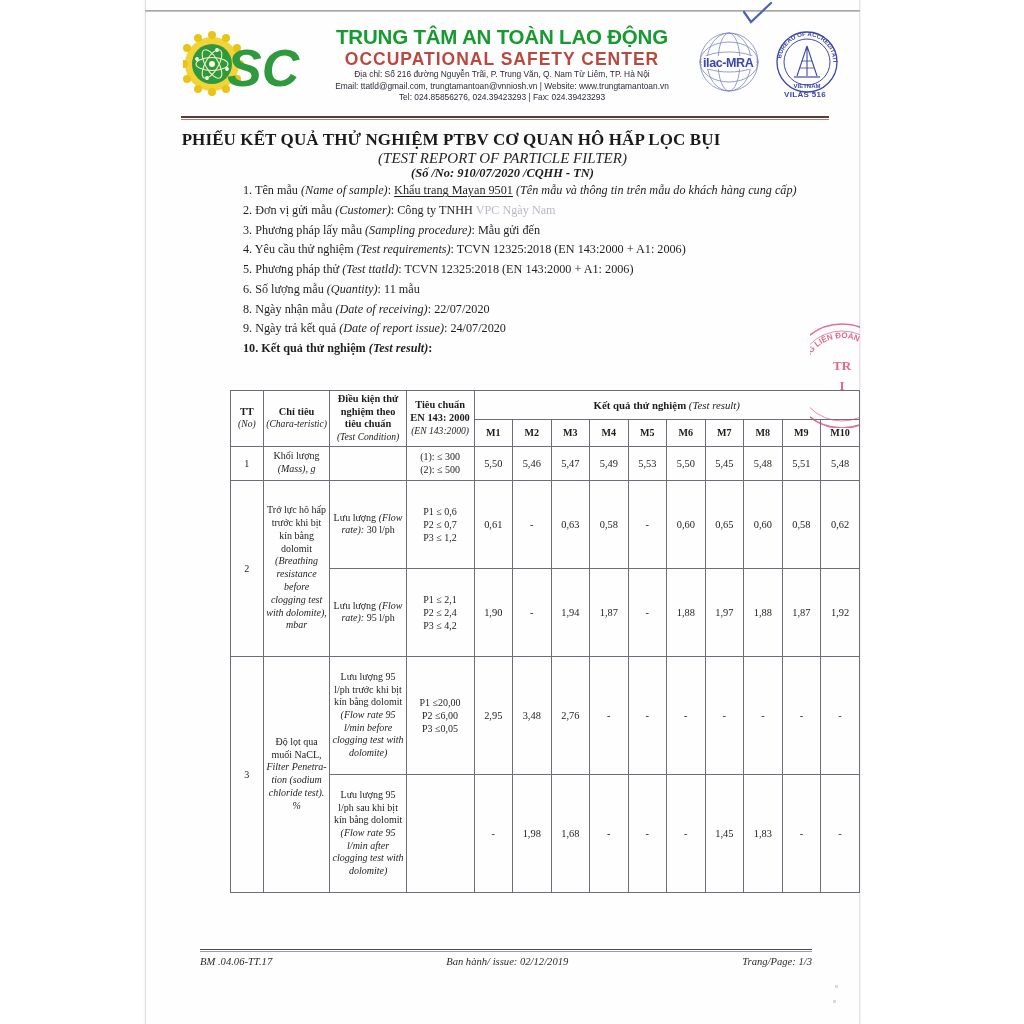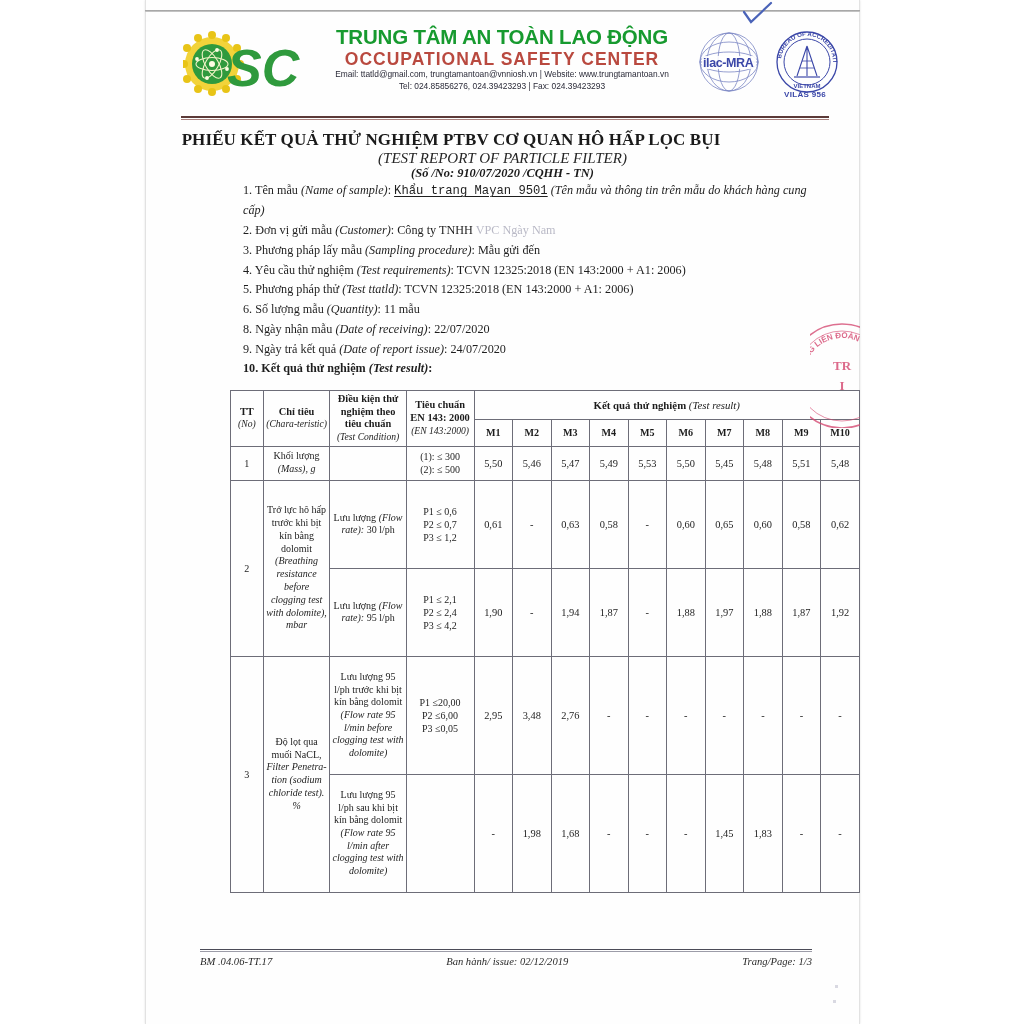--- a/index.html
+++ b/index.html
@@ -82,21 +82,20 @@
   .info {
     position:absolute; left:98px; top:181px; width:580px;
     font-size:12.2px; color:#1e1e1e; line-height:1.58;
   }
   .info .row { margin-bottom: 0.5px; }
   .it { font-style: italic; }
   .bd { font-weight: bold; }
   .underline-name {
     text-decoration: underline; text-decoration-thickness: 1.4px;
     text-underline-offset: 2px;
-    font-family: Liberation Mono, monospace;
   }
   .faded { color: #b9b9c6; }
 
   
   .tblwrap { position:absolute; left:85px; top:390px; }
   table.res {
     border-collapse: collapse;
     font-size: 10.1px; color:#1c1c1c;
   }
   table.res td, table.res th {
@@ -189,20 +188,21 @@
           <circle cx="24" cy="48" r="1.9" fill="#fdfde4"></circle>
         </g>
 
         <text x="44" y="56" font-family="Liberation Sans, sans-serif" font-size="52" font-weight="bold" font-style="italic" fill="#2f9a3d">SC</text>
       </svg>
     </div>
 
     <div class="hdr-text">
       <div class="hdr-vn">TRUNG TÂM AN TOÀN LAO ĐỘNG</div>
       <div class="hdr-en">OCCUPATIONAL SAFETY CENTER</div>
+      <div class="hdr-line">Địa chỉ: Số 216 đường Nguyễn Trãi, P. Trung Văn, Q. Nam Từ Liêm, TP. Hà Nội</div>
       <div class="hdr-line">Email: ttatld@gmail.com, trungtamantoan@vnniosh.vn | Website: www.trungtamantoan.vn</div>
       <div class="hdr-line">Tel: 024.85856276, 024.39423293 | Fax: 024.39423293</div>
     </div>
 
     <div class="accred">
       <svg width="160" height="76" viewBox="0 0 160 76">
 
         <g stroke="#7b87c4" fill="none" stroke-width="0.8">
           <circle cx="36" cy="34" r="29"></circle>
           <ellipse cx="36" cy="34" rx="29" ry="10"></ellipse>
@@ -224,21 +224,21 @@
           <text x="114" y="60" text-anchor="middle" font-family="Liberation Sans, sans-serif" font-size="6" font-weight="bold" fill="#3b47a8">VIETNAM</text>
 
           <g stroke="#3b47a8" stroke-width="1.1" fill="none">
             <path d="M114 18 L104 48 M114 18 L124 48 M114 18 L114 48"></path>
             <path d="M109 33 L119 33" stroke-width="0.8"></path>
             <path d="M107 40 L121 40" stroke-width="0.8"></path>
             <path d="M101 49 L127 49" stroke-width="1.2"></path>
           </g>
         </g>
       </svg>
-      <div class="vilas-label">VILAS 956</div>
+      <div class="vilas-label">VILAS 516</div>
     </div>
   </div>
 
   <div class="divider">
     <div class="d1"></div>
       <div class="d2"></div>
   </div>
 
   <div class="title-main">PHIẾU KẾT QUẢ THỬ NGHIỆM PTBV CƠ QUAN HÔ HẤP LỌC BỤI</div>
   <div class="title-sub">(TEST REPORT OF PARTICLE FILTER)</div>

